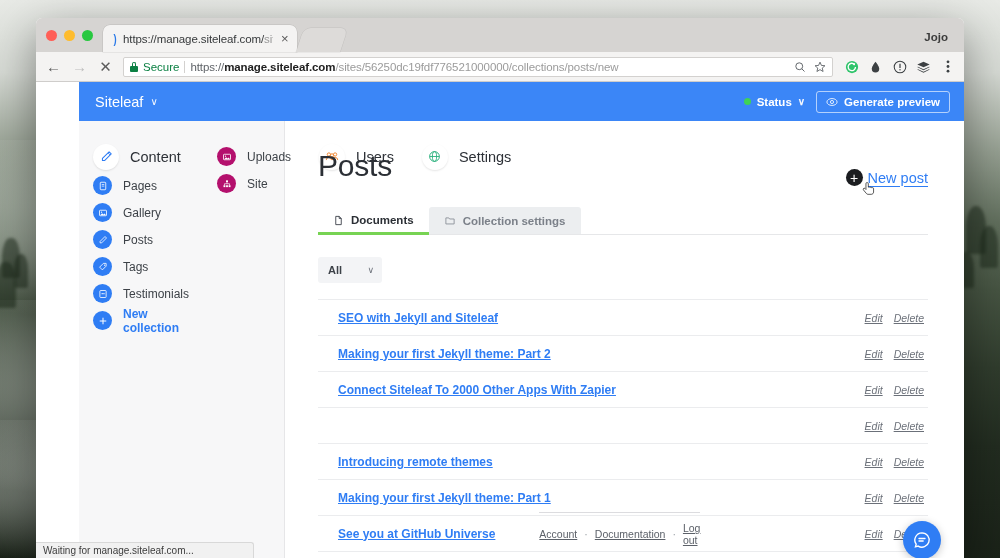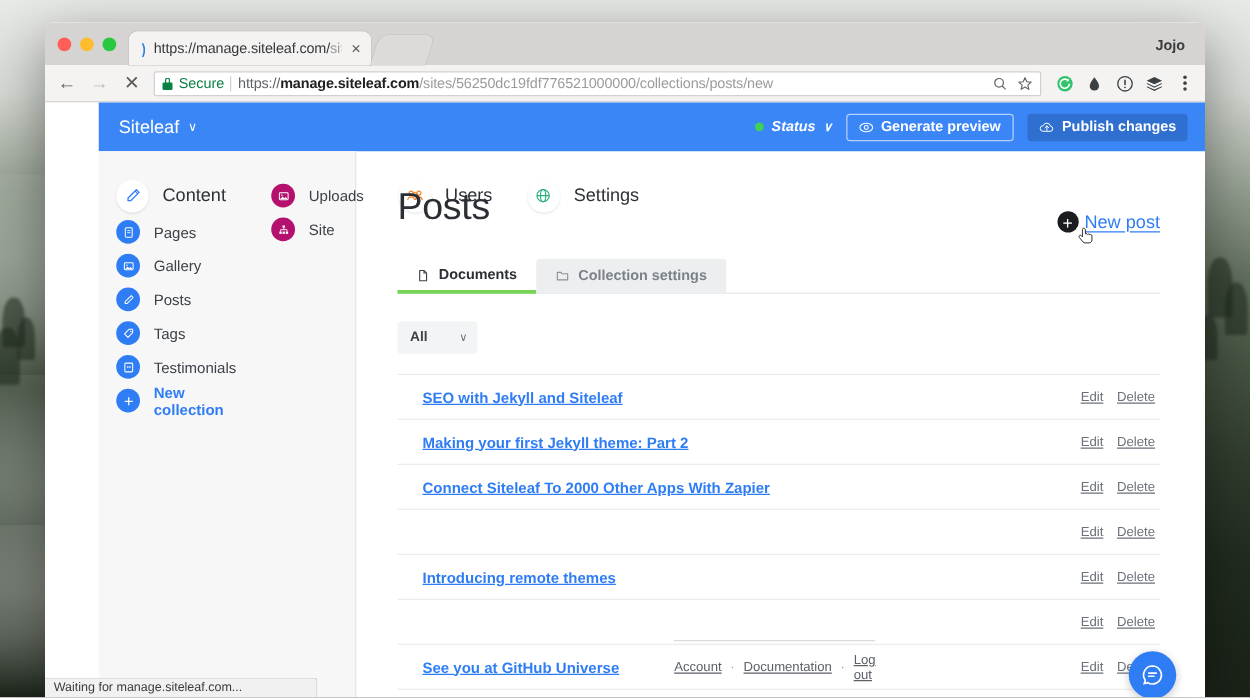--- a/index.html
+++ b/index.html
@@ -161,21 +161,21 @@
     height: 39px; background: #3b86f7;
     display: flex; align-items: center;
     padding: 0 14px 0 16px;
     flex: none;
   }
   .brand { color: #fff; font-size: 14.5px; display: flex; align-items: center; gap: 7px; }
   .chev { font-size: 10px; opacity: .95; }
   .appbar-right { margin-left: auto; display: flex; align-items: center; gap: 11px; }
   .status {
     color: #fff; font-size: 11.5px; font-weight: 700;
-    display: flex; align-items: center; gap: 6px; font-style: italic;
+    display: flex; align-items: center; gap: 6px;
   }
   .statusdot { width: 7px; height: 7px; border-radius: 50%; background: #3fd255; }
   .btn-ghost, .btn-solid {
     height: 22px; border-radius: 3px;
     display: flex; align-items: center; gap: 6px;
     padding: 0 9px;
     font-size: 11.5px; font-weight: 700; color: #fff;
     white-space: nowrap;
   }
   .btn-ghost { border: 1px solid rgba(255,255,255,.62); }
@@ -269,21 +269,21 @@
 
   .list { margin-top: 16px; border-top: 1px solid #ebecee; }
   .row {
     height: 36px;
     display: flex; align-items: center;
     border-bottom: 1px solid #ebecee;
     padding-left: 20px; padding-right: 4px;
   }
   .row .title { font-size: 12px; font-weight: 700; color: #2f7df4; }
   .rowacts { margin-left: auto; display: flex; gap: 11px; }
-  .rowacts a { font-size: 10.5px; color: #6b7079; text-decoration: underline; }
+  .rowacts a { font-size: 10.5px; color: #6b7079; text-decoration: underline; font-style: italic; }
 
   .chatwidget {
     position: absolute;
     right: 23px; bottom: -1px;
     width: 38px; height: 38px;
     border-radius: 50%;
     background: #2f7df4;
     display: flex; align-items: center; justify-content: center;
     box-shadow: 0 2px 8px rgba(0,0,0,.22);
   }
@@ -407,27 +407,20 @@
             <span>Status</span>
             <span class="chev">∨</span>
           </div>
           <div class="btn-ghost">
             <svg width="12" height="12" viewBox="0 0 16 16">
               <ellipse cx="8" cy="8" rx="6.8" ry="4.6" fill="none" stroke="#fff" stroke-width="1.1"></ellipse>
               <circle cx="8" cy="8" r="2.1" fill="none" stroke="#fff" stroke-width="1.1"></circle>
             </svg>
             <span>Generate preview</span>
           </div>
-          <div class="btn-solid">
-            <svg width="13" height="12" viewBox="0 0 18 16">
-              <path d="M4.6 12.2a3.1 3.1 0 0 1 .3-6.2 4.2 4.2 0 0 1 8.1.6 2.8 2.8 0 0 1-.5 5.6z" fill="none" stroke="#fff" stroke-width="1.1"></path>
-              <path d="M9 11.2V6.4M6.9 8.3 9 6.2l2.1 2.1" fill="none" stroke="#fff" stroke-width="1.1" stroke-linecap="round"></path>
-            </svg>
-            <span>Publish changes</span>
-          </div>
         </div>
       </div>
 
       <div class="body">
 
         <div class="sidebar">
 
           <div class="navgroup">
             <div class="nav-head">
               <span class="ic-big">
@@ -640,20 +633,21 @@
               </span>
             </div>
             <div class="row">
               <a class="title" href="#">Introducing remote themes</a>
               <span class="rowacts">
                 <a href="#">Edit</a>
                 <a href="#">Delete</a>
               </span>
             </div>
             <div class="row">
+              <a class="title" href="#">Making your first Jekyll theme: Part 1</a>
               <span class="rowacts">
                 <a href="#">Edit</a>
                 <a href="#">Delete</a>
               </span>
             </div>
             <div class="row">
               <a class="title" href="#">See you at GitHub Universe</a>
               <span class="rowacts">
                 <a href="#">Edit</a>
                 <a href="#">Delete</a>

